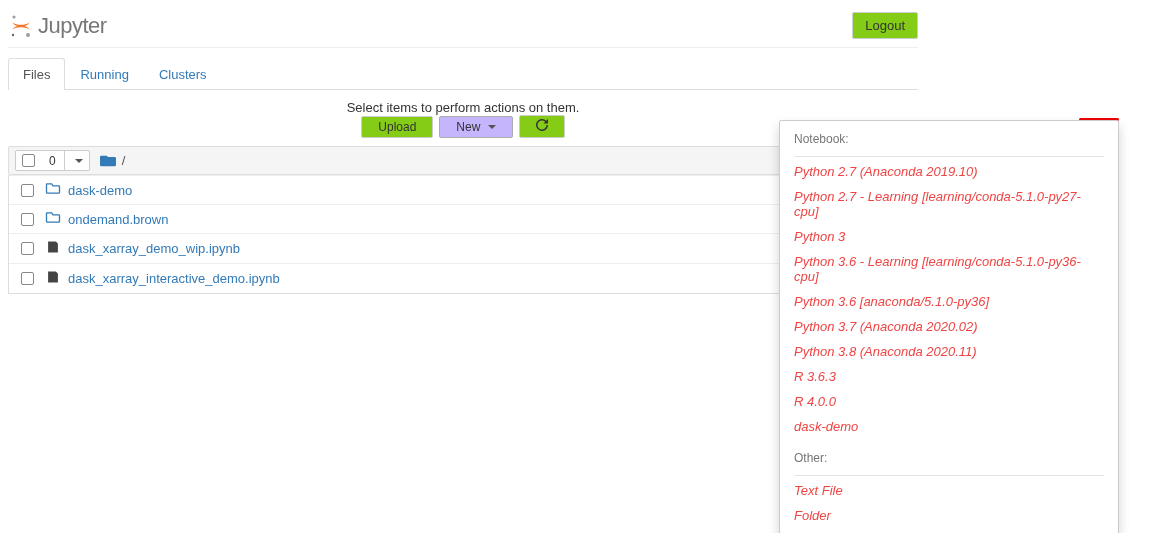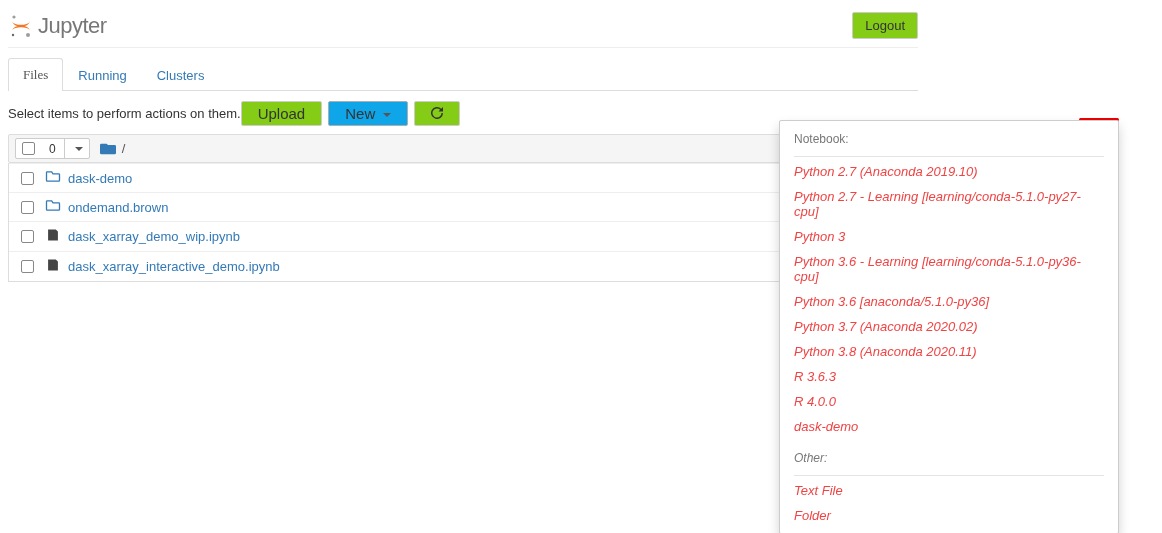--- a/index.html
+++ b/index.html
@@ -4,30 +4,30 @@
 <style>
 * { box-sizing: border-box; margin: 0; padding: 0; }
 body { font-family: "Helvetica Neue", Helvetica, Arial, sans-serif; font-size: 13px; color: #333; background: #fff; }
 .wrapper { width: 926px; padding: 8px 8px 0 8px; }
 
 
 .header { display: flex; align-items: center; justify-content: space-between; padding: 4px 0 8px 0; border-bottom: 1px solid #eee; }
 .logo { display: flex; align-items: center; gap: 4px; }
 .logo-text { font-size: 22px; color: #777; letter-spacing: -0.5px; }
 .btn { display: inline-block; padding: 5px 12px; border: 1px solid #ccc; background: #84cc16; font-size: 13px; color: #333; cursor: pointer; border-radius: 2px; }
-.btn-sm { padding: 3px 16px; font-size: 15px; }
-.btn-active { background: #0ea5e9; border-color: #adadad; }
+.btn-sm { padding: 3px 16px; font-size: 12px; }
+.btn-active { background: #c4b5fd; border-color: #adadad; }
 
 
 .tabs { display: flex; align-items: flex-end; margin-top: 10px; border-bottom: 1px solid #ddd; }
 .tab { padding: 8px 14px; color: #337ab7; cursor: pointer; border: 1px solid transparent; border-bottom: none; margin-bottom: -1px; }
-.tab.active { color: #555; background: #fff; border-color: #ddd #ddd #fff; border-radius: 3px 3px 0 0; font-family: Liberation Serif, serif; }
+.tab.active { color: #555; background: #fff; border-color: #ddd #ddd #fff; border-radius: 3px 3px 0 0; }
 
 
-.actbar { display: flex; align-items: center; padding: 10px 0 8px 0; }
+.actbar { display: flex; align-items: center; padding: 10px 0 8px 0; flex-direction: column; }
 .hint { color: #333; }
 .act-right { display: flex; gap: 6px; align-items: center; }
 
 
 .breadrow { display: flex; align-items: center; background: #f5f5f5; border: 1px solid #ddd; border-radius: 2px; padding: 3px 6px; }
 .sel-group { display: flex; align-items: stretch; border: 1px solid #ccc; background: #fff; border-radius: 2px; }
 .sel-group div { display:flex; align-items:center; }
 .sel-cb { padding: 3px 6px; }
 .sel-cnt { padding: 0 8px; font-size: 12px; }
 .sel-dd { padding: 3px 6px; border-left: 1px solid #ccc; }
@@ -166,21 +166,21 @@
   <div class="menu-item">Python 2.7 (Anaconda 2019.10)</div>
   <div class="menu-item">Python 2.7 - Learning [learning/conda-5.1.0-py27-cpu]</div>
   <div class="menu-item">Python 3</div>
   <div class="menu-item">Python 3.6 - Learning [learning/conda-5.1.0-py36-cpu]</div>
   <div class="menu-item">Python 3.6 [anaconda/5.1.0-py36]</div>
   <div class="menu-item">Python 3.7 (Anaconda 2020.02)</div>
   <div class="menu-item">Python 3.8 (Anaconda 2020.11)</div>
   <div class="menu-item">R 3.6.3</div>
   <div class="menu-item">R 4.0.0</div>
   <div class="menu-item">dask-demo</div>
-  <div class="menu-head" style="margin-top:6px;font-style:italic;">Other:</div>
+  <div class="menu-head" style="margin-top:6px;">Other:</div>
   <div class="menu-div"></div>
   <div class="menu-item">Text File</div>
   <div class="menu-item">Folder</div>
 
 </div>
 
 <div class="redmark" style="top:118px; left:1079px; width:40px;"></div>
 <div class="redmark" style="top:508px; left:779px; width:85px;"></div>
 
 </body></html>

